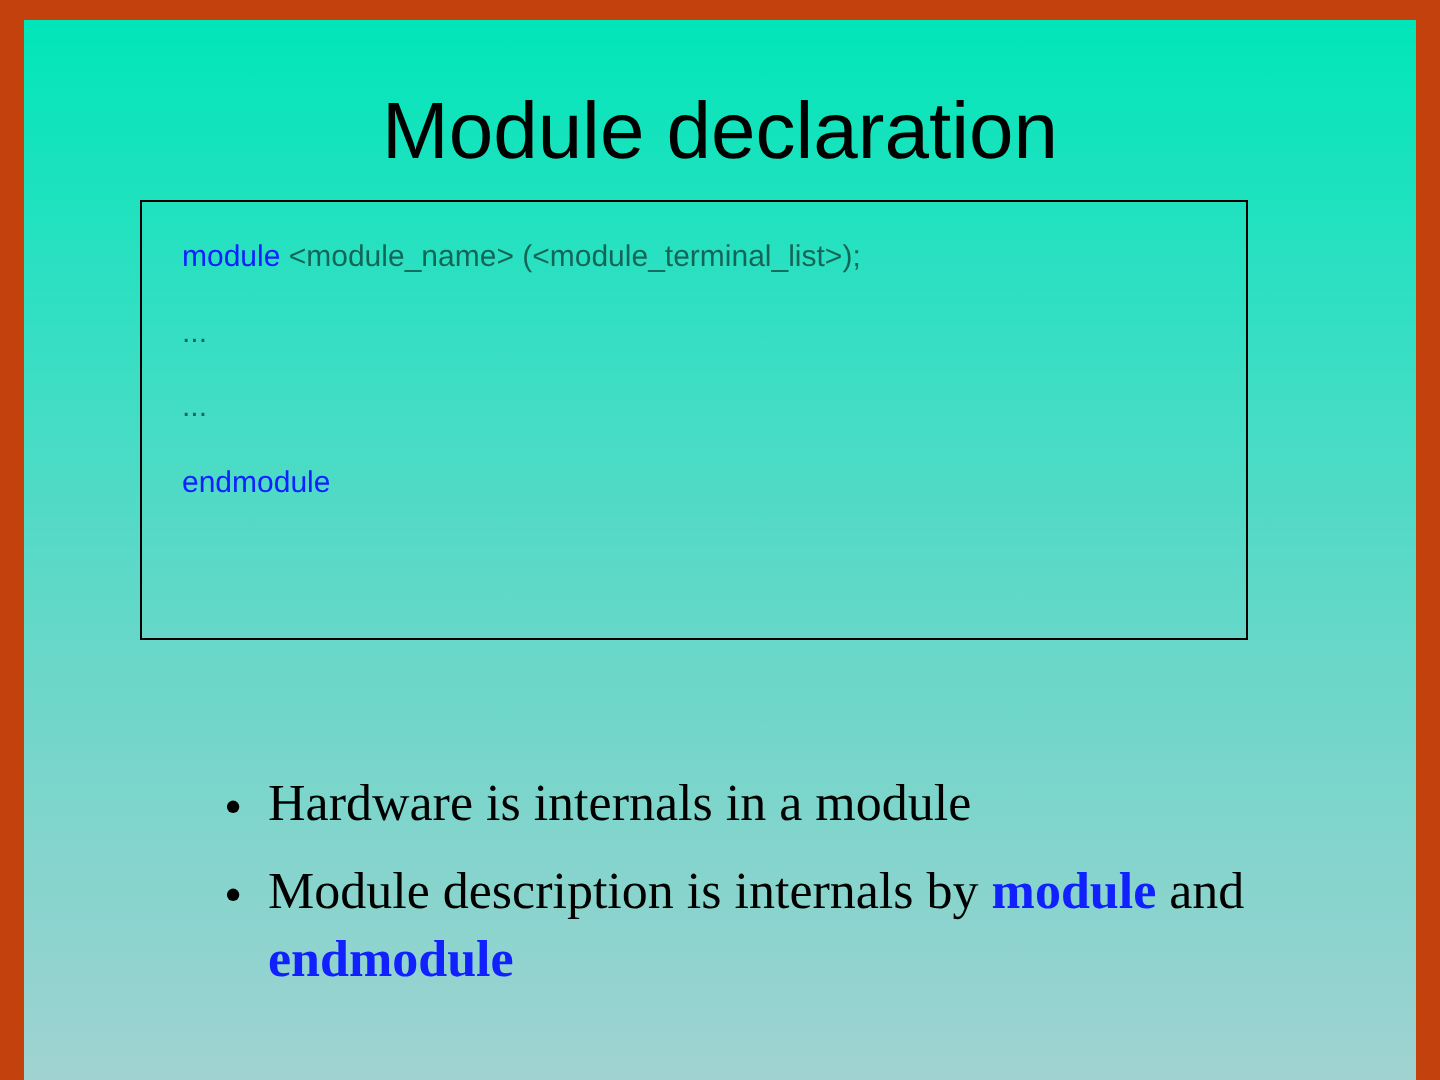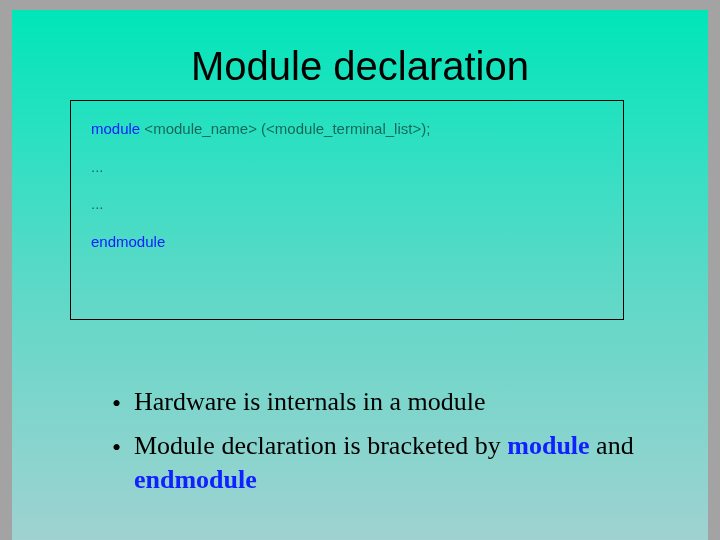--- a/index.html
+++ b/index.html
@@ -6,21 +6,21 @@
     margin: 0;
     padding: 0;
     width: 720px;
     height: 540px;
     overflow: hidden;
     font-family: "Times New Roman", Times, serif;
   }
   .slide-outer {
     width: 720px;
     height: 540px;
-    background: #a3a3a3;
+    background: #c2410c;
     box-sizing: border-box;
     padding: 10px 12px 0 12px;
   }
   .slide {
     width: 696px;
     height: 530px;
     background: linear-gradient(to bottom, #00e6b8 0%, #2de0c2 25%, #59d9c7 50%, #7fd5cc 75%, #9fd2d1 100%);
     position: relative;
   }
   .title {
@@ -99,19 +99,19 @@
     </div>
 
     <div class="bullets">
       <div class="bullet">
         <div class="dot">•</div>
         <div class="txt">Hardware is internals in a module</div>
       </div>
       <div class="bullet">
         <div class="dot">•</div>
         <div class="txt">
-          <span>Module declaration is bracketed by </span><span class="bold-kw">module</span><span> and </span><span class="bold-kw">endmodule</span>
+          <span>Module description is internals by </span><span class="bold-kw">module</span><span> and </span><span class="bold-kw">endmodule</span>
         </div>
       </div>
     </div>
 
   </div>
 </div>
 
 </body></html>

